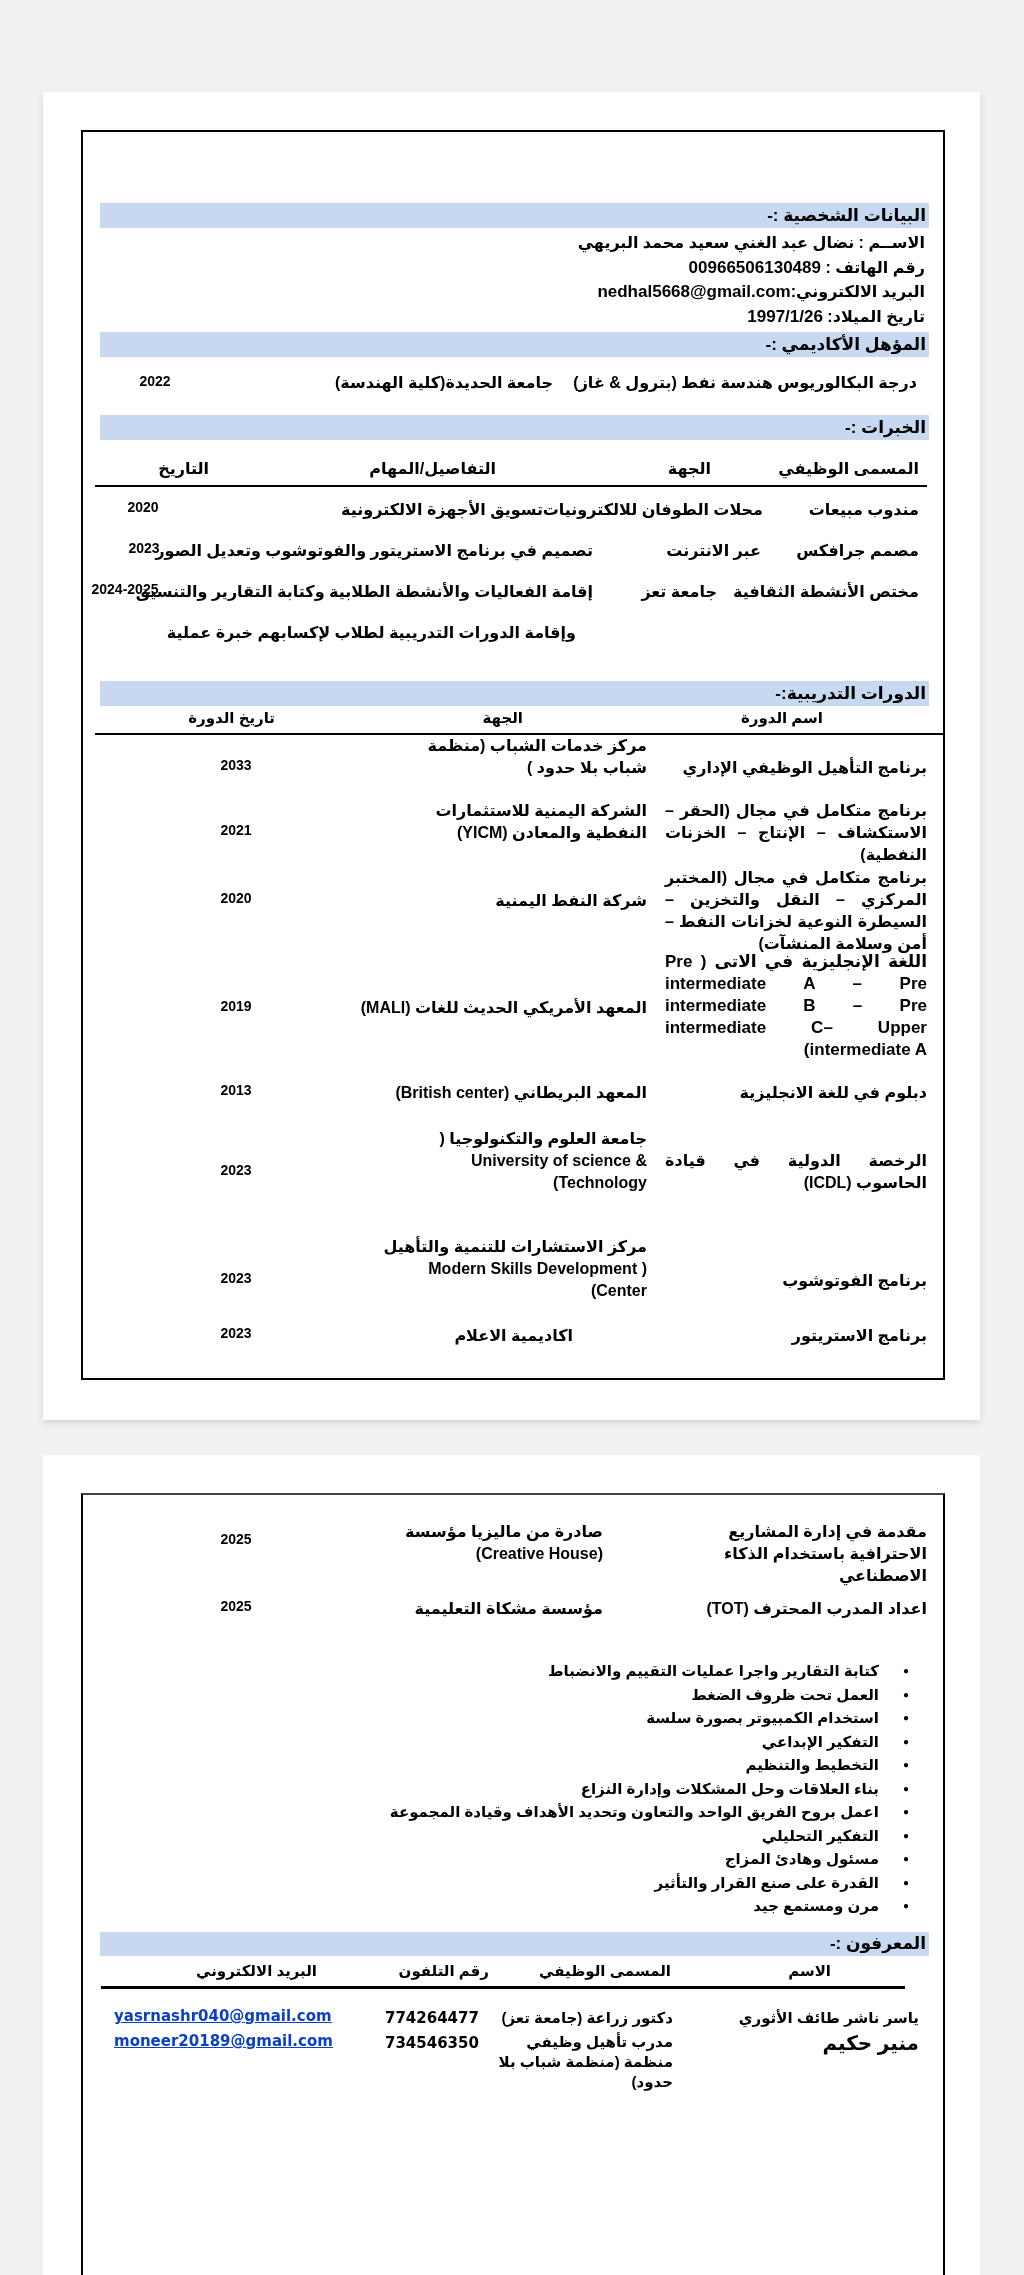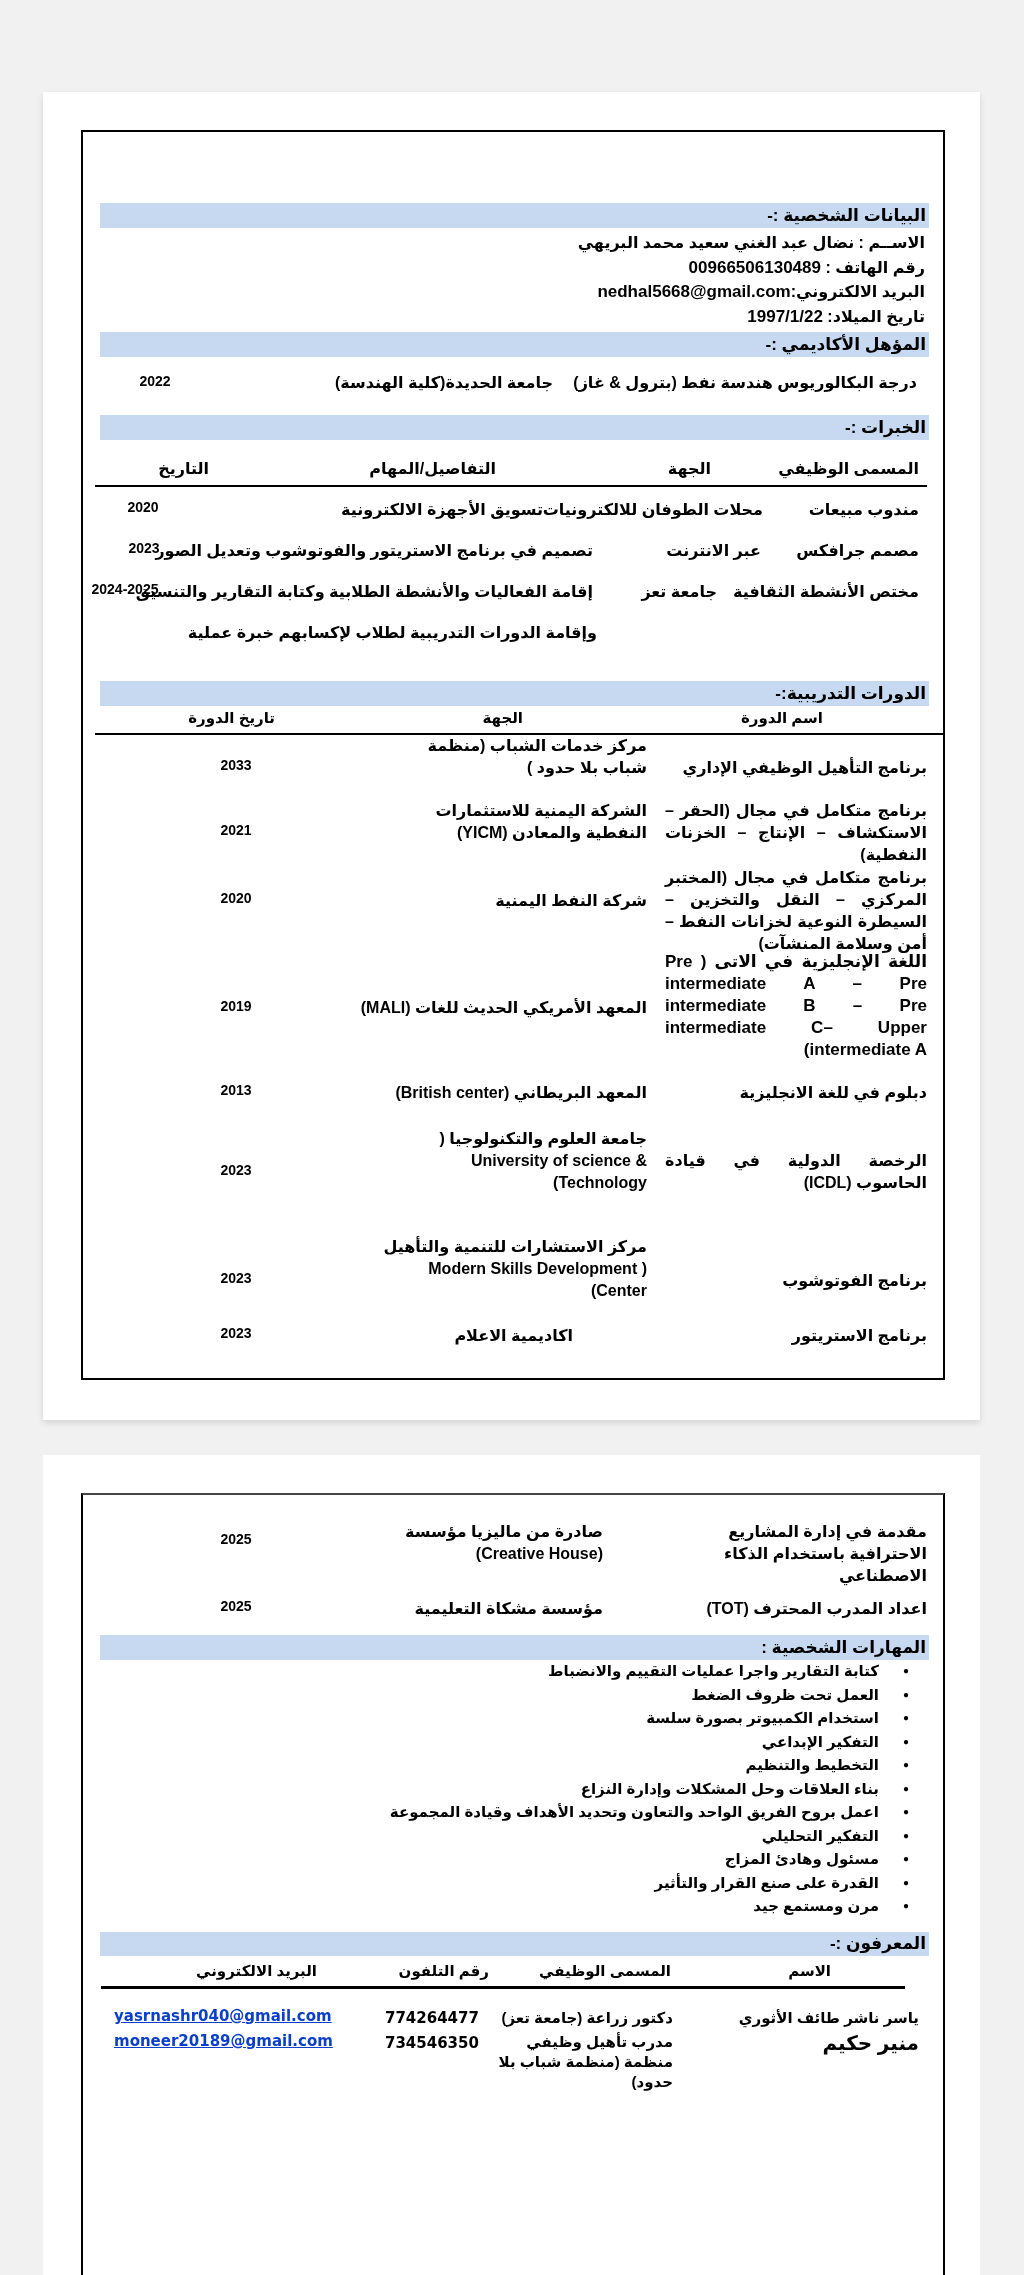--- a/index.html
+++ b/index.html
@@ -42,21 +42,21 @@
 <body>
 
 <div class="page page1">
   <div class="frame" style="left:38px; width:864px;">
 
     <div class="band" style="top:71px;">البيانات الشخصية :-</div>
     <div class="abs rtl bold t16" style="right:18px; top:99px; line-height:24.5px; width:600px;">
       <div><span>الاســم : </span><span>نضال عبد الغني سعيد محمد البريهي</span></div>
       <div><span>رقم الهاتف : </span><span style="font-size:17px;">00966506130489</span></div>
       <div><span>البريد الالكتروني:</span><span dir="ltr" style="font-size:17px;">nedhal5668@gmail.com</span></div>
-      <div><span>تاريخ الميلاد: </span><span dir="ltr" style="font-size:17px;">1997/1/22</span></div>
+      <div><span>تاريخ الميلاد: </span><span dir="ltr" style="font-size:17px;">1997/1/26</span></div>
     </div>
 
     <div class="band" style="top:200px;">المؤهل الأكاديمي :-</div>
     <div class="cell rtl" style="right:26px; top:240px;">درجة البكالوريوس هندسة نفط (بترول &amp; غاز)</div>
     <div class="cell rtl" style="right:390px; top:240px;">جامعة الحديدة(كلية الهندسة)</div>
     <div class="yr" style="left:12px; top:241px;">2022</div>
 
     <div class="band" style="top:283px;">الخبرات :-</div>
     <div class="cell rtl" style="right:24px; top:326px;">المسمى الوظيفي</div>
     <div class="cell rtl" style="right:232px; top:326px;">الجهة</div>
@@ -73,21 +73,21 @@
     <div>
       <div class="cell rtl" style="right:24px; top:408px;">مصمم جرافكس</div>
       <div class="cell rtl" style="right:182px; top:408px;">عبر الانترنت</div>
       <div class="cell rtl" style="right:350px; top:408px;">تصميم في برنامج الاستريتور والفوتوشوب وتعديل الصور</div>
       <div class="yr" style="left:1px; top:408px;">2023</div>
     </div>
     <div>
       <div class="cell rtl" style="right:24px; top:449px;">مختص الأنشطة الثقافية</div>
       <div class="cell rtl" style="right:226px; top:449px;">جامعة تعز</div>
       <div class="cell rtl" style="right:350px; top:449px;">إقامة الفعاليات والأنشطة الطلابية وكتابة التقارير والتنسيق</div>
-      <div class="cell rtl" style="right:346px; top:490px;">وإقامة الدورات التدريبية لطلاب لإكسابهم خبرة عملية</div>
+      <div class="cell rtl" style="right:367px; top:490px;">وإقامة الدورات التدريبية لطلاب لإكسابهم خبرة عملية</div>
       <div class="yr" style="left:-18px; top:449px;">2024-2025</div>
     </div>
 
     <div class="band" style="top:549px;">الدورات التدريبية:-</div>
     <div class="cell rtl" style="right:120px; top:575px; font-size:15px;">اسم الدورة</div>
     <div class="cell rtl" style="right:420px; top:575px; font-size:15px;">الجهة</div>
     <div class="cell rtl" style="right:668px; top:575px; font-size:15px;">تاريخ الدورة</div>
     <div class="hline" style="left:12px; right:0px; top:601px; height:1.5px;"></div>
 
     <div>
@@ -148,21 +148,20 @@
       <div class="cell rtl" style="right:340px; top:26px; width:200px;">صادرة من ماليزيا مؤسسة (Creative House)</div>
       <div class="yr" style="left:93px; top:36px;">2025</div>
     </div>
 
     <div>
       <div class="cell rtl" style="right:16px; top:103px; width:262px;">اعداد المدرب المحترف (TOT)</div>
       <div class="cell rtl" style="right:340px; top:103px; width:200px;">مؤسسة مشكاة التعليمية</div>
       <div class="yr" style="left:93px; top:103px;">2025</div>
     </div>
 
-    <div class="band" style="top:140px;">المهارات الشخصية :</div>
     <ul class="skills abs" style="right:30px; top:164px; width:700px;">
       <li>كتابة التقارير واجرا عمليات التقييم والانضباط</li>
       <li>العمل تحت ظروف الضغط</li>
       <li>استخدام الكمبيوتر بصورة سلسة</li>
       <li>التفكير الإبداعي</li>
       <li>التخطيط والتنظيم</li>
       <li>بناء العلاقات وحل المشكلات وإدارة النزاع</li>
       <li>اعمل بروح الفريق الواحد والتعاون وتحديد الأهداف وقيادة المجموعة</li>
       <li>التفكير التحليلي</li>
       <li>مسئول وهادئ المزاج</li>

